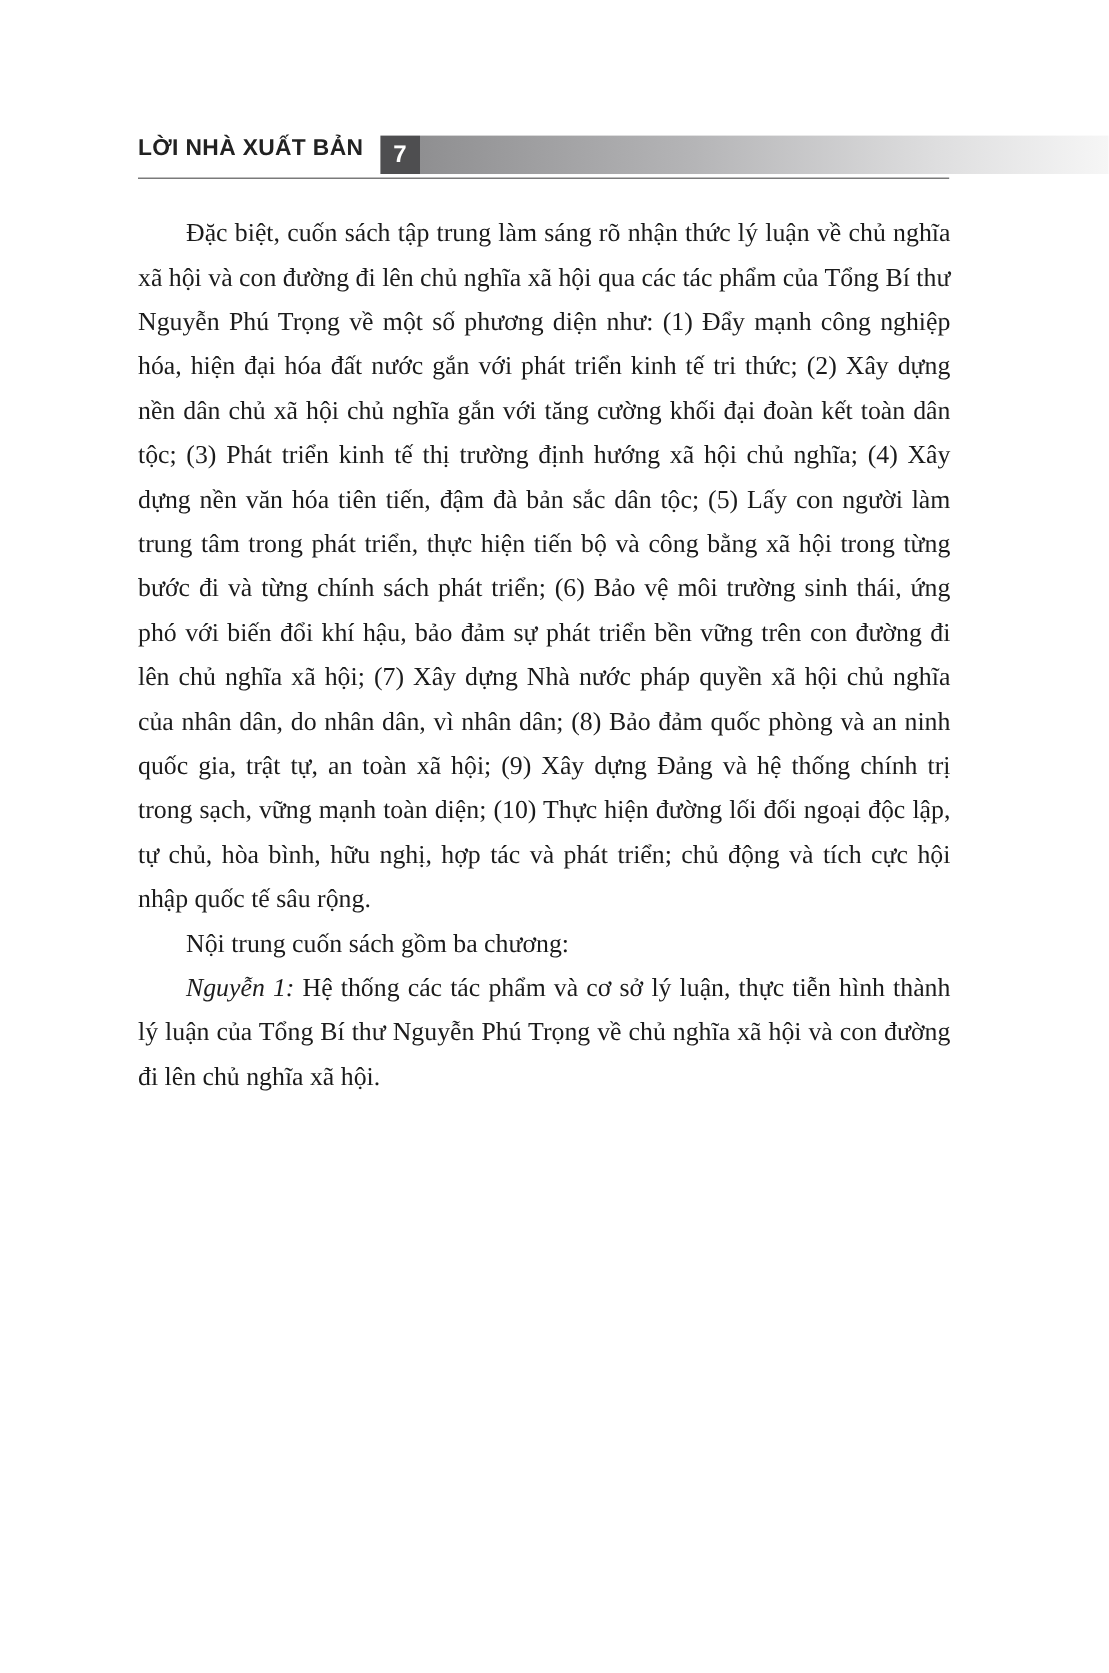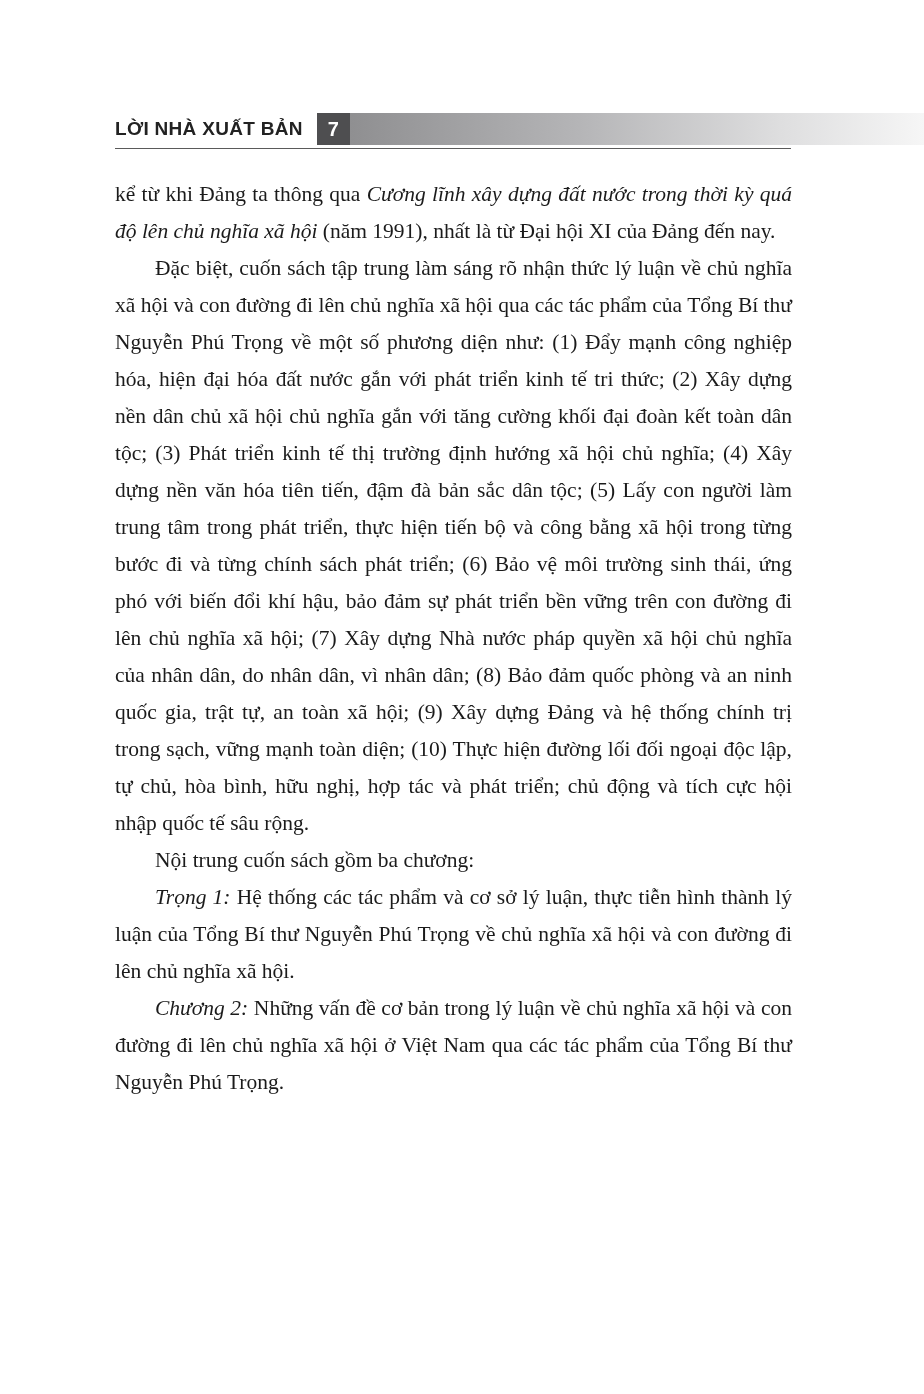--- a/index.html
+++ b/index.html
@@ -17,21 +17,21 @@
     background: #ffffff;
     overflow: hidden;
   }
   .header-row {
     position: absolute;
     top: 113px;
     left: 115px;
     right: 0;
     height: 32px;
     display: flex;
-    align-items: center;
+    align-items: flex-start;
   }
   .header-title {
     margin-left: auto;
     font-family: "Liberation Sans", sans-serif;
     font-weight: 700;
     font-size: 19px;
     color: #222222;
     letter-spacing: 0.3px;
     padding-right: 14px;
     white-space: nowrap;
@@ -85,20 +85,18 @@
     <div class="header-title">LỜI NHÀ XUẤT BẢN</div>
     <div class="page-num-box">
       <span>7</span>
     </div>
     <div class="header-gradient"></div>
   </div>
 
   <div class="header-rule"></div>
 
   <div class="body-text">
-      <p class="para"><span>kể từ khi Đảng ta thông qua </span><span class="it">Cương lĩnh xây dựng đất nước trong thời kỳ quá độ lên chủ nghĩa xã hội</span><span> (năm 1991), nhất là từ Đại hội XI của Đảng đến nay.</span></p>
       <p class="para indent"><span>Đặc biệt, cuốn sách tập trung làm sáng rõ nhận thức lý luận về chủ nghĩa xã hội và con đường đi lên chủ nghĩa xã hội qua các tác phẩm của Tổng Bí thư Nguyễn Phú Trọng về một số phương diện như: (1) Đẩy mạnh công nghiệp hóa, hiện đại hóa đất nước gắn với phát triển kinh tế tri thức; (2) Xây dựng nền dân chủ xã hội chủ nghĩa gắn với tăng cường khối đại đoàn kết toàn dân tộc; (3) Phát triển kinh tế thị trường định hướng xã hội chủ nghĩa; (4) Xây dựng nền văn hóa tiên tiến, đậm đà bản sắc dân tộc; (5) Lấy con người làm trung tâm trong phát triển, thực hiện tiến bộ và công bằng xã hội trong từng bước đi và từng chính sách phát triển; (6) Bảo vệ môi trường sinh thái, ứng phó với biến đổi khí hậu, bảo đảm sự phát triển bền vững trên con đường đi lên chủ nghĩa xã hội; (7) Xây dựng Nhà nước pháp quyền xã hội chủ nghĩa của nhân dân, do nhân dân, vì nhân dân; (8) Bảo đảm quốc phòng và an ninh quốc gia, trật tự, an toàn xã hội; (9) Xây dựng Đảng và hệ thống chính trị trong sạch, vững mạnh toàn diện; (10) Thực hiện đường lối đối ngoại độc lập, tự chủ, hòa bình, hữu nghị, hợp tác và phát triển; chủ động và tích cực hội nhập quốc tế sâu rộng.</span></p>
       <p class="para indent"><span>Nội trung cuốn sách gồm ba chương:</span></p>
-      <p class="para indent"><span class="it">Trọng 1:</span><span> Hệ thống các tác phẩm và cơ sở lý luận, thực tiễn hình thành lý luận của Tổng Bí thư Nguyễn Phú Trọng về chủ nghĩa xã hội và con đường đi lên chủ nghĩa xã hội.</span></p>
-      <p class="para indent"><span class="it">Chương 2:</span><span> Những vấn đề cơ bản trong lý luận về chủ nghĩa xã hội và con đường đi lên chủ nghĩa xã hội ở Việt Nam qua các tác phẩm của Tổng Bí thư Nguyễn Phú Trọng.</span></p>
+      <p class="para indent"><span class="it">Nguyễn 1:</span><span> Hệ thống các tác phẩm và cơ sở lý luận, thực tiễn hình thành lý luận của Tổng Bí thư Nguyễn Phú Trọng về chủ nghĩa xã hội và con đường đi lên chủ nghĩa xã hội.</span></p>
     </div>
 
 </div>
 
 </body></html>

